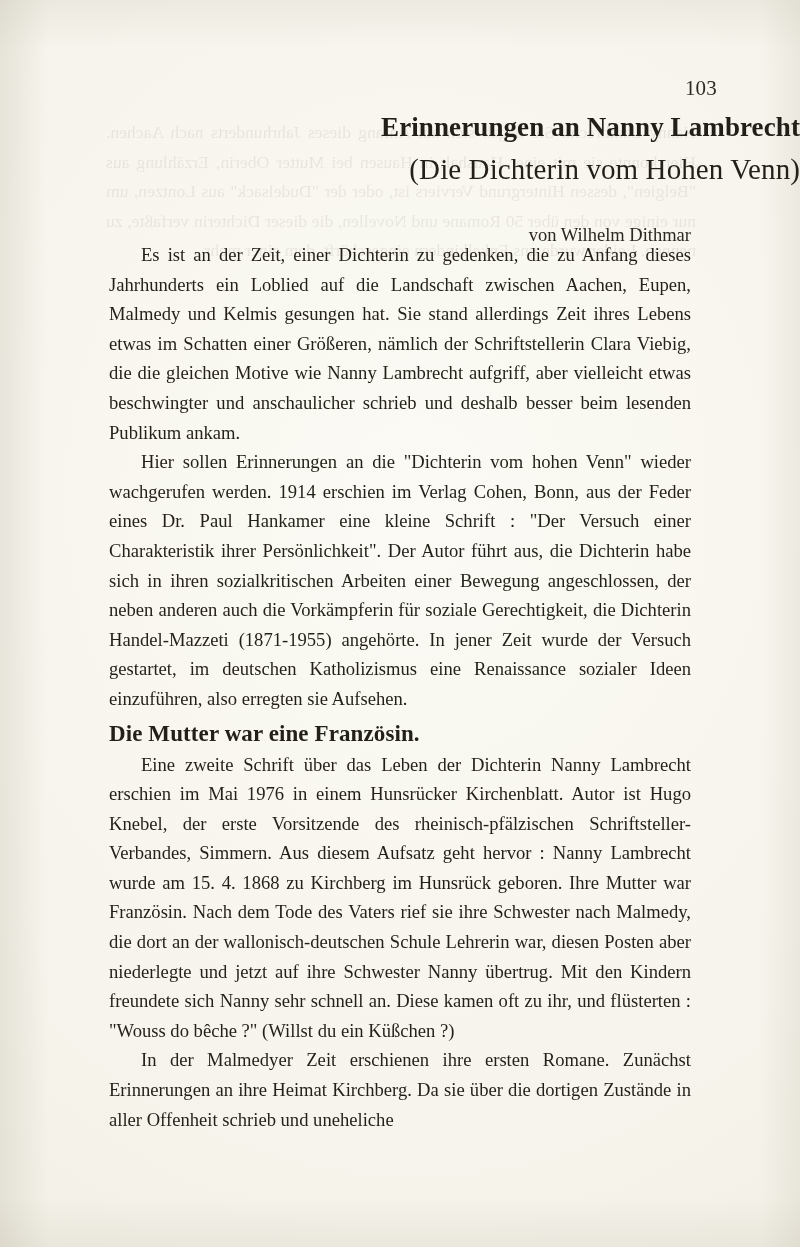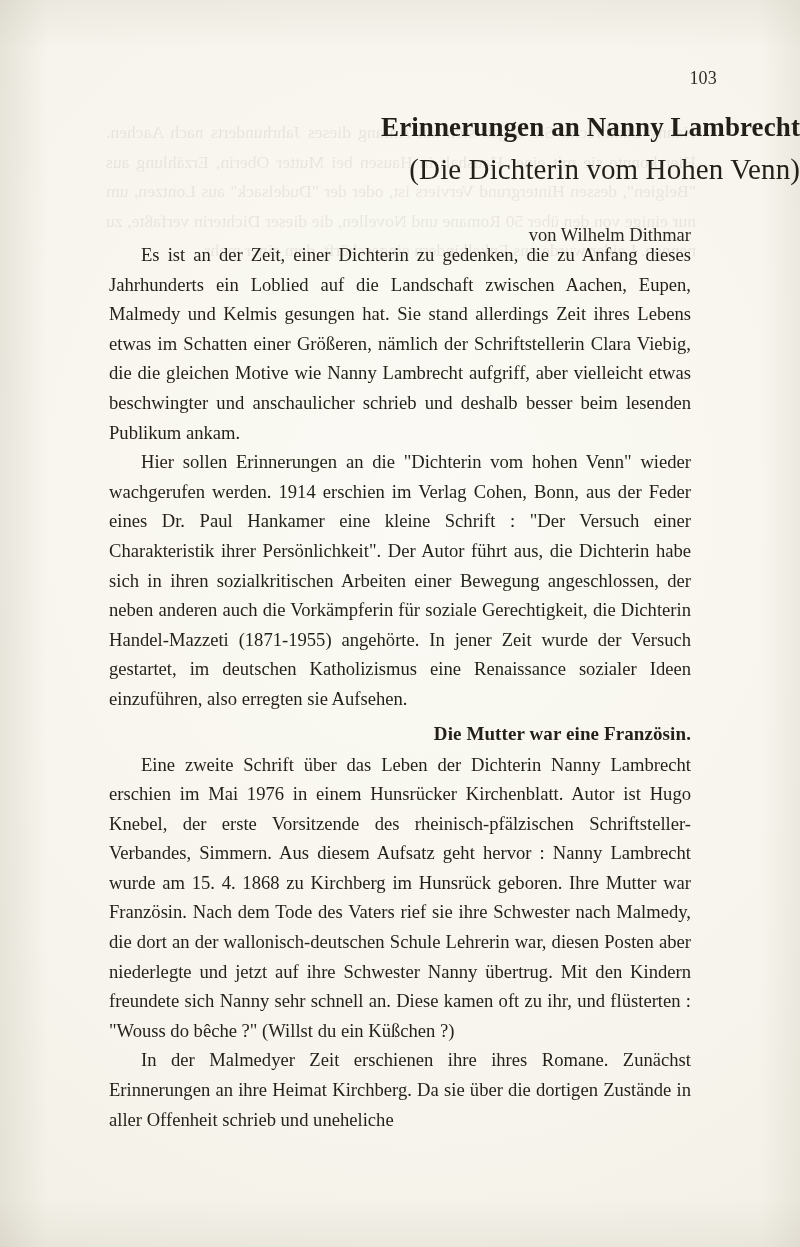--- a/index.html
+++ b/index.html
@@ -51,23 +51,23 @@
   .content {
     position: absolute;
     left: 0;
     top: 0;
     width: 800px;
     height: 1247px;
   }
 
   .folio {
     position: absolute;
-    top: 68px;
+    top: 76px;
     right: 83px;
-    font-size: 18px;
+    font-size: 21px;
     color: #2f2b24;
     letter-spacing: 0.2px;
   }
 
   .title-block {
     position: absolute;
     top: 110px;
     left: 0;
     width: 800px;
     text-align: right;
@@ -113,23 +113,23 @@
     text-justify: inter-word;
   }
   .body p {
     margin: 0;
     text-indent: 32px;
     hyphens: manual;
   }
   .subhead {
     margin: 3px 0 0 0 !important;
     text-indent: 0 !important;
-    text-align: right;
+    text-align: left;
     font-weight: bold;
-    font-size: 19px;
+    font-size: 23px;
     line-height: 33px;
     letter-spacing: 0.1px;
   }
 </style>
 </head>
 <body>
 
 <div class="page">
 
   <div class="paper-vignette"></div>
@@ -145,17 +145,17 @@
       <div class="title-sub">(Die Dichterin vom Hohen Venn)</div>
     </div>
 
     <div class="byline">von Wilhelm Dithmar</div>
 
     <div class="body">
       <p>Es ist an der Zeit, einer Dichterin zu gedenken, die zu Anfang dieses Jahrhunderts ein Loblied auf die Landschaft zwischen Aachen, Eupen, Malmedy und Kelmis gesungen hat. Sie stand allerdings Zeit ihres Lebens etwas im Schatten einer Größeren, nämlich der Schriftstellerin Clara Viebig, die die gleichen Motive wie Nanny Lambrecht aufgriff, aber vielleicht etwas beschwingter und anschaulicher schrieb und deshalb besser beim lesenden Publikum ankam.</p>
       <p>Hier sollen Erinnerungen an die "Dichterin vom hohen Venn" wieder wachgerufen werden. 1914 erschien im Verlag Cohen, Bonn, aus der Feder eines Dr. Paul Hankamer eine kleine Schrift : "Der Versuch einer Charakteristik ihrer Persönlichkeit". Der Autor führt aus, die Dichterin habe sich in ihren sozialkritischen Arbeiten einer Bewegung angeschlossen, der neben anderen auch die Vorkämpferin für soziale Gerechtigkeit, die Dichterin Handel-Mazzeti (1871-1955) angehörte. In jener Zeit wurde der Versuch gestartet, im deutschen Katholizismus eine Renaissance sozialer Ideen einzuführen, also erregten sie Aufsehen.</p>
       <p class="subhead">Die Mutter war eine Französin.</p>
       <p>Eine zweite Schrift über das Leben der Dichterin Nanny Lambrecht erschien im Mai 1976 in einem Hunsrücker Kirchenblatt. Autor ist Hugo Knebel, der erste Vorsitzende des rheinisch-pfälzischen Schriftsteller-Verbandes, Simmern. Aus diesem Aufsatz geht hervor : Nanny Lambrecht wurde am 15. 4. 1868 zu Kirchberg im Hunsrück geboren. Ihre Mutter war Französin. Nach dem Tode des Vaters rief sie ihre Schwester nach Malmedy, die dort an der wallonisch-deutschen Schule Lehrerin war, diesen Posten aber niederlegte und jetzt auf ihre Schwester Nanny übertrug. Mit den Kindern freundete sich Nanny sehr schnell an. Diese kamen oft zu ihr, und flüsterten : "Wouss do bêche ?" (Willst du ein Küßchen ?)</p>
-      <p>In der Malmedyer Zeit erschienen ihre ihres Romane. Zunächst Erinnerungen an ihre Heimat Kirchberg. Da sie über die dortigen Zustände in aller Offenheit schrieb und uneheliche</p>
+      <p>In der Malmedyer Zeit erschienen ihre ersten Romane. Zunächst Erinnerungen an ihre Heimat Kirchberg. Da sie über die dortigen Zustände in aller Offenheit schrieb und uneheliche</p>
     </div>
 
   </div>
 </div>
 
 </body></html>

